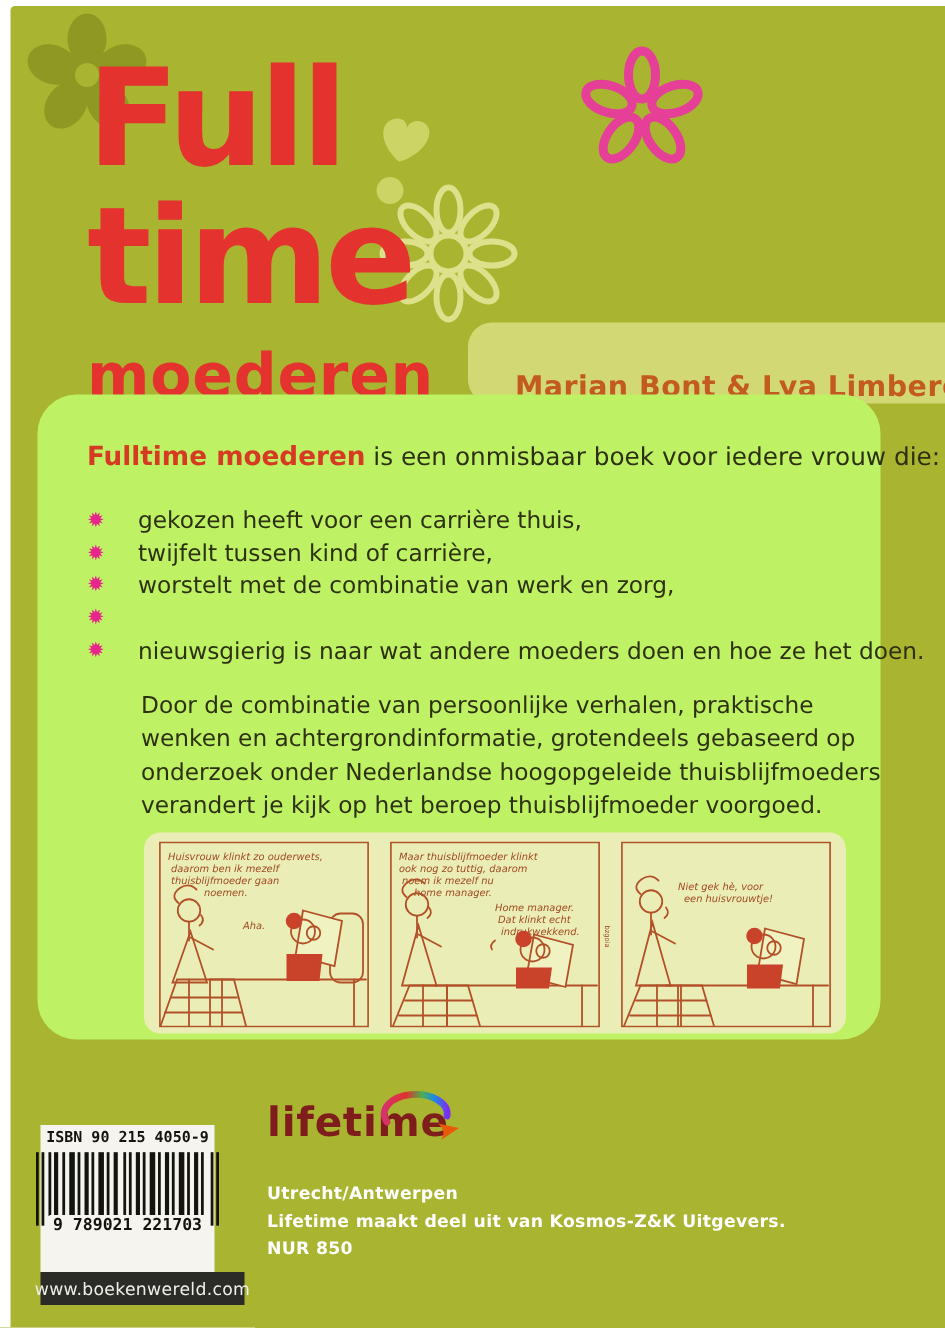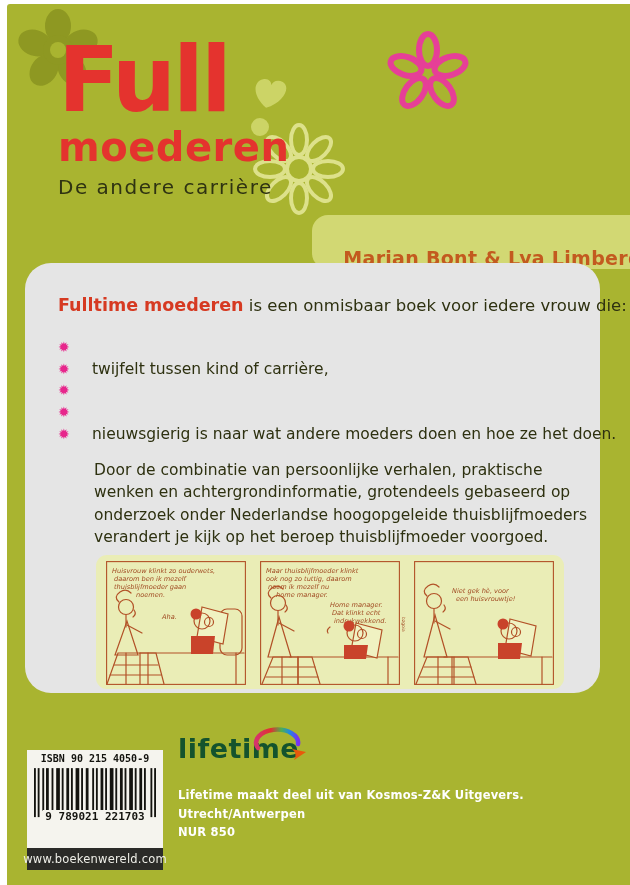--- a/index.html
+++ b/index.html
@@ -6,53 +6,53 @@
   body{
     width:630px;height:885px;position:relative;background:#ffffff;overflow:hidden;
     font-family:"DejaVu Sans","Liberation Sans",sans-serif;
   }
   .abs{position:absolute;}
   .cover-bg{left:7px;top:4px;width:623px;height:881px;background:#a9b430;border-radius:3px 0 0 0;}
 
   
   .title-block{left:58px;top:34px;color:#e4332e;}
   .title-line{font-size:90px;line-height:92px;font-weight:700;letter-spacing:-3px;}
-  .title-line3{font-size:40px;line-height:42px;font-weight:700;letter-spacing:0.5px;margin-top:0px;}
+  .title-line3{font-size:40px;line-height:42px;font-weight:700;letter-spacing:0.5px;margin-top:12px;}
   .subtitle{font-size:20px;line-height:24px;font-weight:500;letter-spacing:1.5px;color:#2f3312;margin-top:7px;}
 
   .author-band{left:312px;top:215px;width:384px;height:54px;background:#d2d873;border-radius:16px 0 0 16px;
     display:flex;align-items:flex-end;justify-content:center;}
   .author-band span{color:#c35a1f;font-size:19px;font-weight:600;letter-spacing:0.3px;}
 
   
-  .panel{left:25px;top:263px;width:562px;height:430px;background:#e5e5e5;border-radius:26px;padding-left:13px;}
+  .panel{left:25px;top:263px;width:562px;height:430px;background:#bef264;border-radius:26px;}
   .intro{left:33px;top:32px;font-size:16.5px;color:#2e3110;white-space:nowrap;}
   .intro .red{color:#d63a22;font-weight:700;font-size:17.5px;}
   .bullets{left:33px;top:74px;list-style:none;margin:0;padding:0;}
   .bullets li{display:flex;align-items:flex-start;height:21.7px;}
   .bullets .star{width:20px;color:#e7268c;font-size:14px;line-height:20px;margin-right:14px;flex:0 0 auto;}
   .bullets .btxt{font-size:15.5px;line-height:20px;color:#2e3110;white-space:nowrap;}
   .paragraph{left:33px;top:196px;width:505px;font-size:15.5px;line-height:22.3px;color:#2e3110;margin-left:36px;}
 
   
   .comic-box{left:37px;top:292px;width:468px;height:134px;background:#eaedb6;border-radius:11px;margin-left:34px;}
   .comic-svg{position:absolute;top:6px;}
   .comic-svg text{font:italic 6.6px "DejaVu Sans",sans-serif;fill:#a04a22;}
   .comic-p1{left:10px;}  .comic-p2{left:164px;}  .comic-p3{left:318px;}
   .comic-sig{left:305px;top:62px;writing-mode:vertical-rl;font-size:4.5px;color:#a04a22;letter-spacing:0;}
 
   
-  .barcode-label{left:27px;top:750px;width:136px;height:98px;background:#f5f4ee;display:flex;flex-direction:column;align-items:center;}
+  .barcode-label{left:27px;top:750px;width:116px;height:98px;background:#f5f4ee;display:flex;flex-direction:column;align-items:center;}
   .isbn-text{font-family:"DejaVu Sans Mono","Liberation Mono",monospace;font-size:10px;font-weight:700;color:#14140f;margin-top:3px;letter-spacing:0px;white-space:nowrap;}
   .bars{margin-top:2px;}
   .ean-text{font-family:"DejaVu Sans Mono","Liberation Mono",monospace;font-size:11px;font-weight:700;color:#14140f;margin-top:-12px;background:#f5f4ee;padding:0 2px;white-space:nowrap;}
   .site-strip{left:27px;top:848px;width:136px;height:22px;background:#2b2b28;display:flex;align-items:center;justify-content:center;}
   .site-strip span{color:#efefe8;font-size:11.5px;letter-spacing:0.2px;white-space:nowrap;}
 
-  .logo{left:178px;top:733px;color:#14532d;font-size:27px;font-weight:700;letter-spacing:0.5px;}
+  .logo{left:178px;top:733px;color:#7f1d1d;font-size:27px;font-weight:700;letter-spacing:0.5px;}
   .logo-swirl{left:252px;top:724px;}
   .pub-lines{left:178px;top:786px;color:#ffffff;}
   .pub-line{font-size:11.5px;font-weight:700;line-height:18.6px;white-space:nowrap;letter-spacing:0.2px;}
 </style>
 </head>
 <body>
 
 <div class="abs cover-bg"></div>
 
 <svg class="abs" style="left:14px;top:6px;" width="88" height="88" viewBox="0 0 88 88">
@@ -93,42 +93,45 @@
 
 <svg class="abs" style="left:243px;top:72px;" width="50" height="70" viewBox="0 0 50 70">
   <g fill="#ccd466">
     <path d="M25 36 C10 26 8 12 18 8 C24 6 27 10 27 13 C28 9 32 6 38 8 C47 12 42 28 25 36 Z" transform="rotate(8 25 22)"></path>
     <circle cx="17" cy="55" r="9"></circle>
   </g>
 </svg>
 
 <div class="abs title-block">
   <div class="title-line">Full</div>
+  <div class="title-line">time</div>
   <div class="title-line3">moederen</div>
   <div class="subtitle">De andere carrière</div>
 </div>
 
 <div class="abs author-band">
   <span>Marian Bont &amp; Lya Limberger</span>
 </div>
 
 <div class="abs panel">
   <div class="abs intro">
     <span class="red">Fulltime moederen</span><span> is een onmisbaar boek voor iedere vrouw die:</span>
   </div>
   <ul class="abs bullets">
     <li>
         <span class="star">✹</span>
+        <span class="btxt">gekozen heeft voor een carrière thuis,</span>
       </li>
     <li>
         <span class="star">✹</span>
         <span class="btxt">twijfelt tussen kind of carrière,</span>
       </li>
     <li>
         <span class="star">✹</span>
+        <span class="btxt">worstelt met de combinatie van werk en zorg,</span>
       </li>
     <li>
         <span class="star">✹</span>
       </li>
     <li>
         <span class="star">✹</span>
         <span class="btxt">nieuwsgierig is naar wat andere moeders doen en hoe ze het doen.</span>
       </li>
   </ul>
   <div class="abs paragraph">Door de combinatie van persoonlijke verhalen, praktische wenken en achtergrondinformatie, grotendeels gebaseerd op onderzoek onder Nederlandse hoogopgeleide thuisblijfmoeders verandert je kijk op het beroep thuisblijfmoeder voorgoed.</div>
@@ -267,16 +270,16 @@
       <stop offset="0.6" stop-color="#4caf50"></stop>
       <stop offset="0.8" stop-color="#1e88e5"></stop>
       <stop offset="1" stop-color="#7b2ff2"></stop>
     </linearGradient>
   </defs>
   <path d="M6 24 A21 13 0 1 1 46 20" fill="none" stroke="url(#swirlGrad)" stroke-width="4.5" stroke-linecap="round"></path>
   <path d="M40 25 L54 28 L42 36 Q46 30 40 25 Z" fill="#e8590c"></path>
 </svg>
 
 <div class="abs pub-lines">
+  <div class="pub-line">Utrecht/Antwerpen</div>
   <div class="pub-line">Lifetime maakt deel uit van Kosmos-Z&amp;K Uitgevers.</div>
-  <div class="pub-line">Utrecht/Antwerpen</div>
   <div class="pub-line">NUR 850</div>
 </div>
 
 </body></html>

